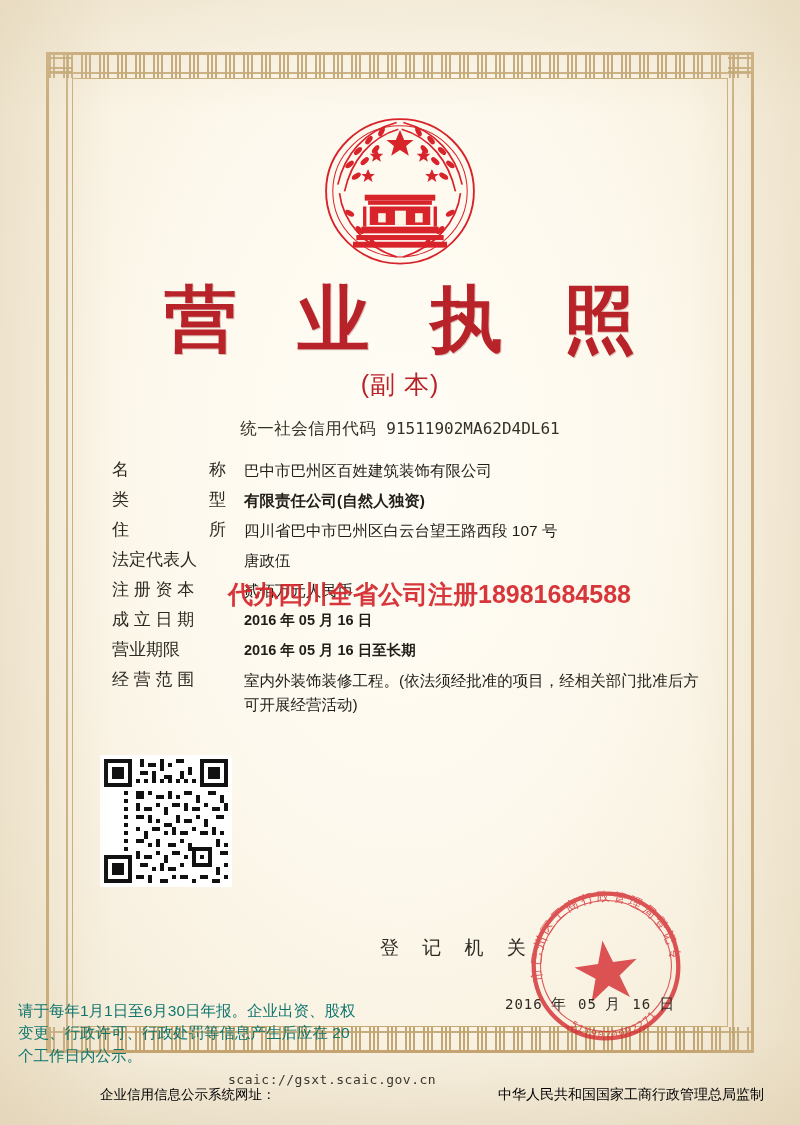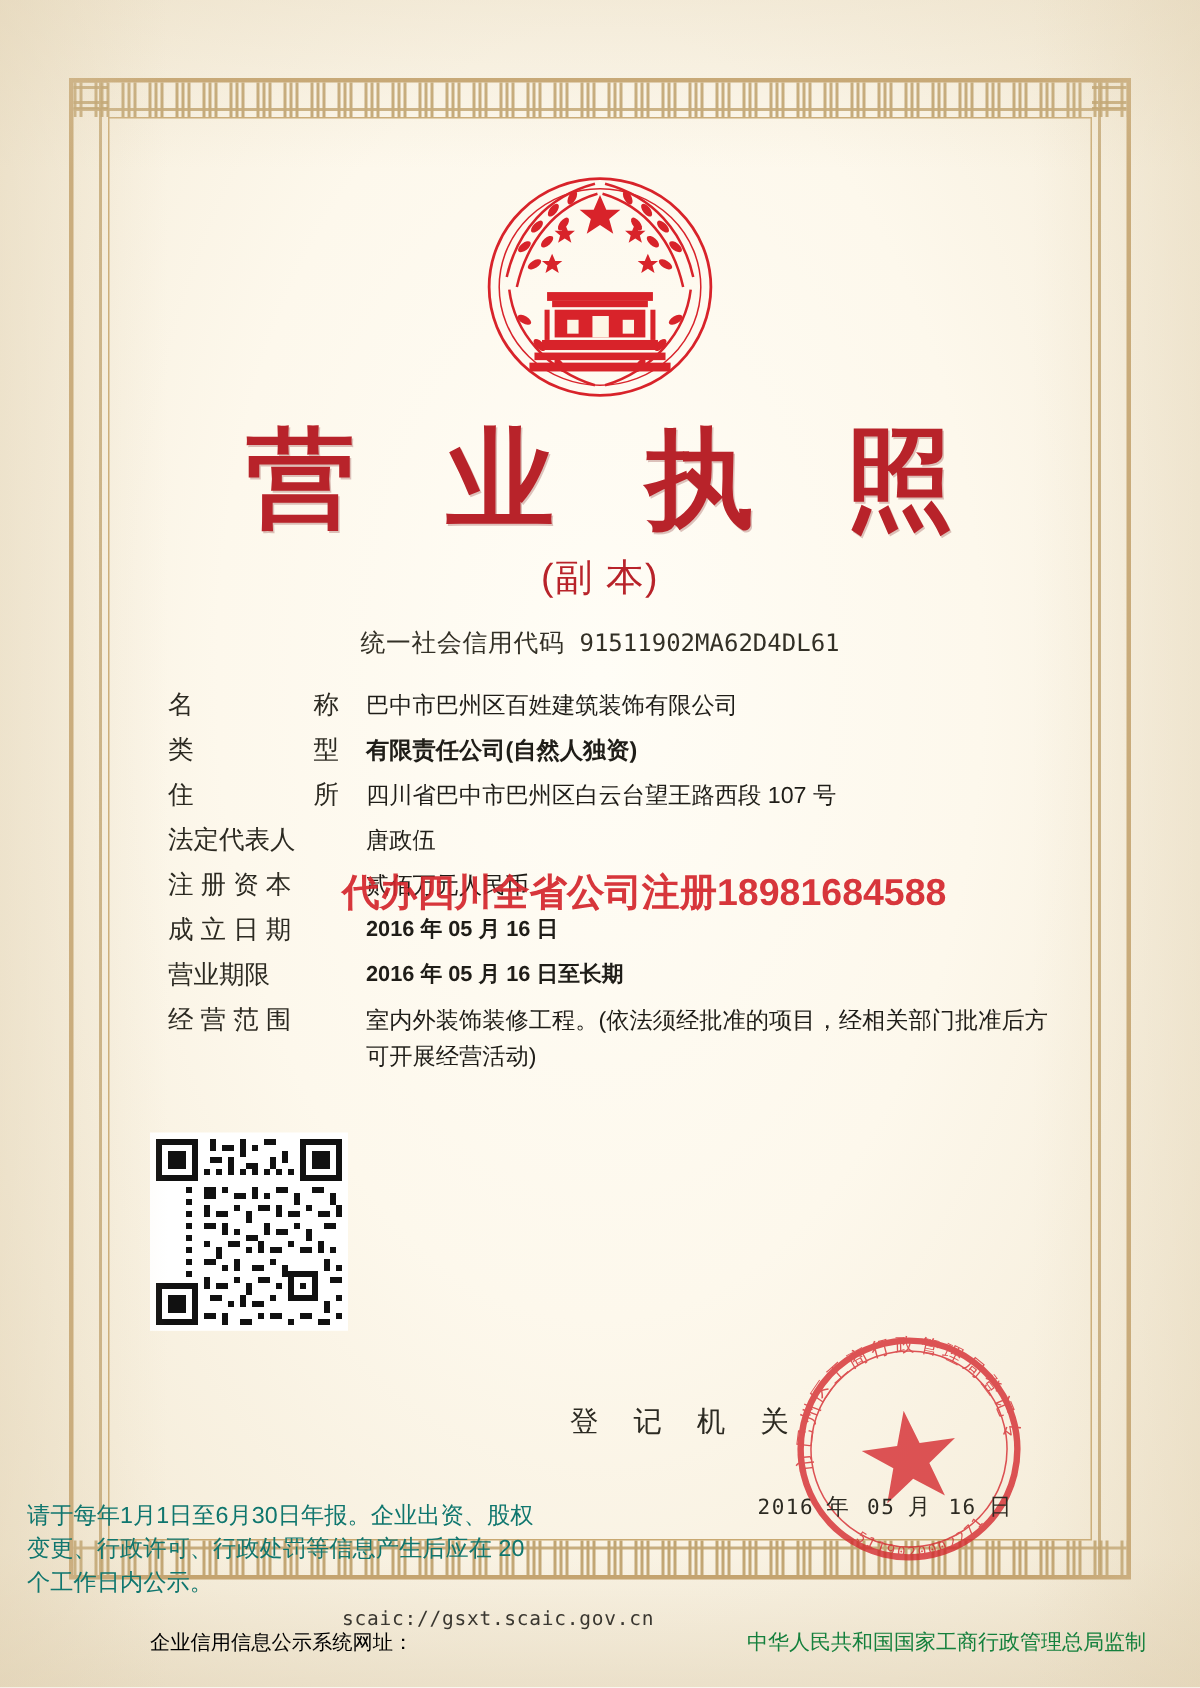--- a/index.html
+++ b/index.html
@@ -241,21 +241,21 @@
     left: 228px; top: 1072px;
     font-family: "DejaVu Sans Mono", "Liberation Mono", monospace;
     font-size: 13px;
     color: #3a3730;
     letter-spacing: .5px;
   }
   #issuer-line {
     position: absolute;
     right: 36px; top: 1086px;
     font-size: 14px;
-    color: #15803d;
+    color: #000000;
   }
 </style>
 </head>
 <body>
 
 <div id="certificate">
 
   <div class="border-frame">
     <div class="border-outline"></div>
     <div class="key-band key-h top"></div>

